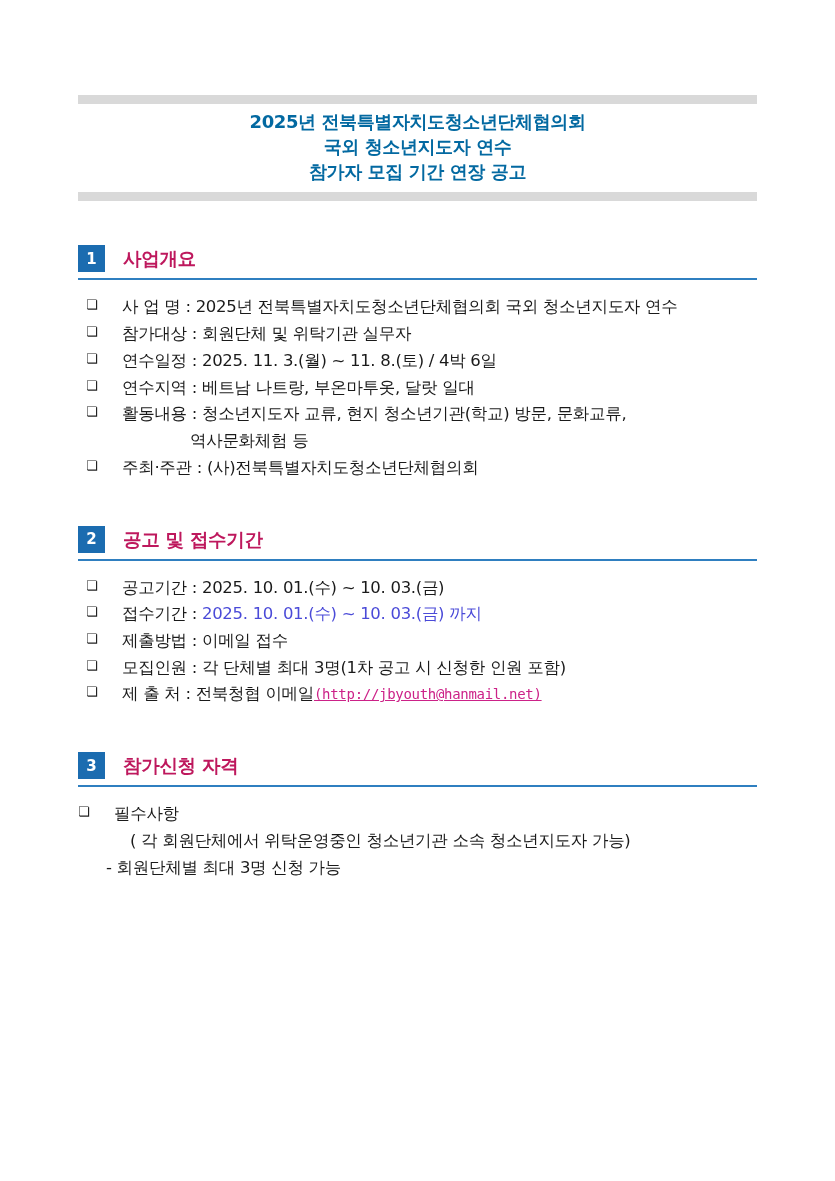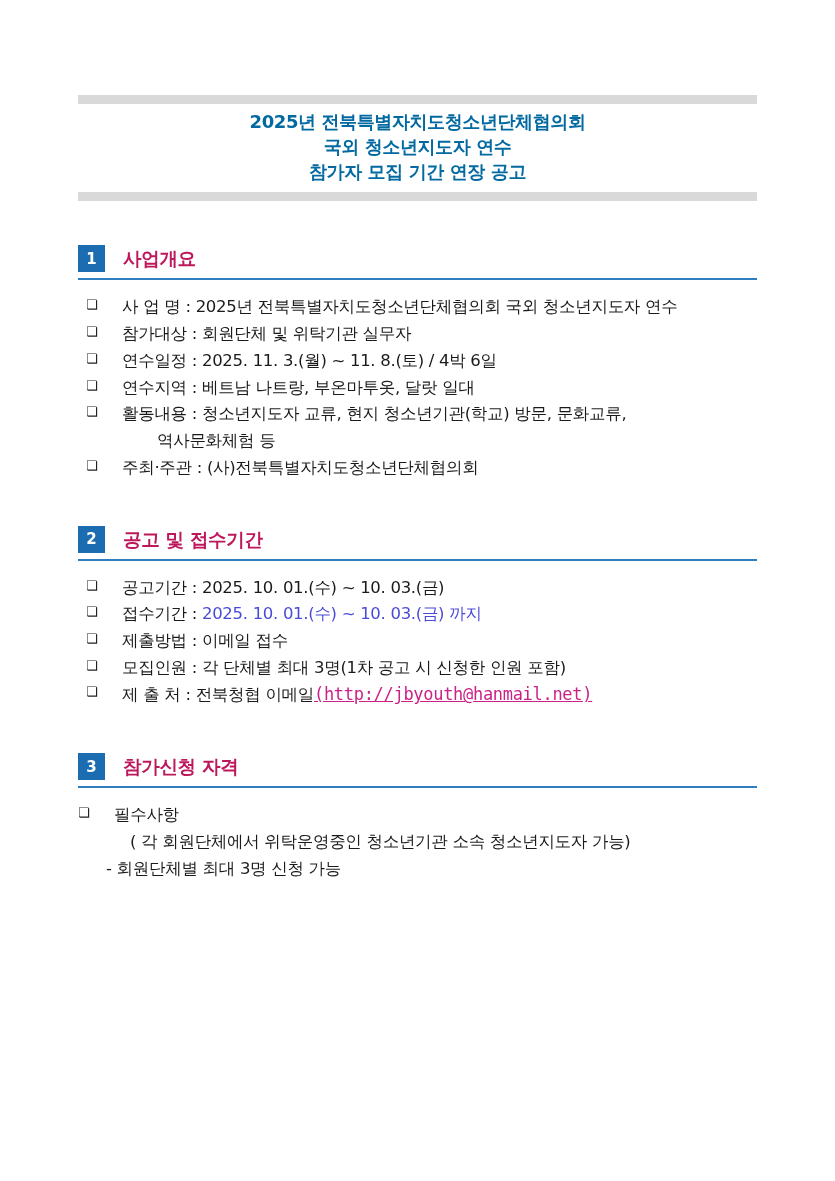--- a/index.html
+++ b/index.html
@@ -111,36 +111,36 @@
     margin-left: 16px;
   }
   .indent-line {
     margin-left: 28px;
     font-size: 16.5px;
     line-height: 1.62;
     letter-spacing: -0.3px;
     color: #1a1a1a;
   }
   .indent-line.deep {
-    margin-left: 79px;
+    margin-left: 112px;
   }
   .note-line {
     margin-left: 22px;
     font-size: 16.5px;
     line-height: 1.62;
     letter-spacing: -0.3px;
     color: #1a1a1a;
   }
   .blue-text {
     color: #4a4ad8;
   }
   .link-text {
     color: #cc2288;
     font-family: "DejaVu Sans Mono", "Liberation Mono", monospace;
-    font-size: 17px;
+    font-size: 14px;
     text-decoration: underline;
   }
   .dash-item {
     margin-left: 28px;
     font-size: 16.5px;
     line-height: 1.62;
     letter-spacing: -0.3px;
     color: #1a1a1a;
     white-space: pre-wrap;
   }

